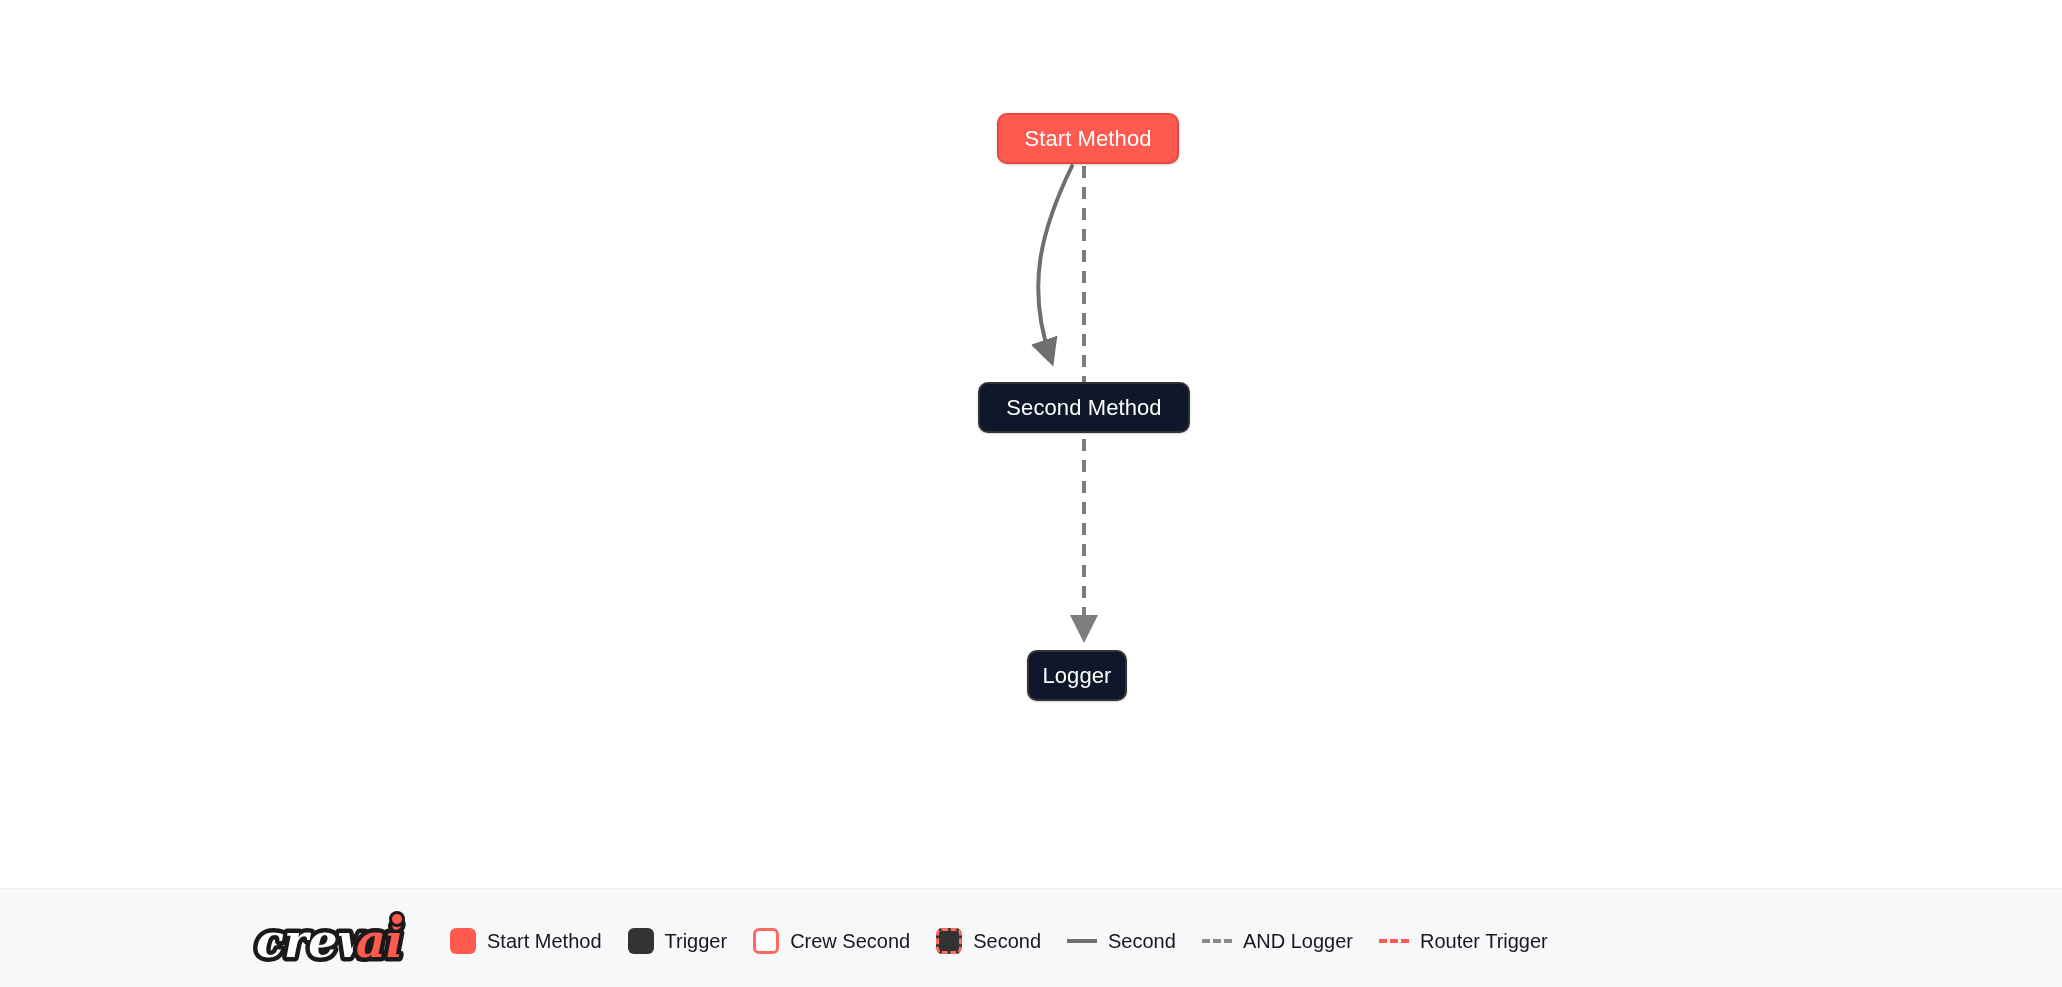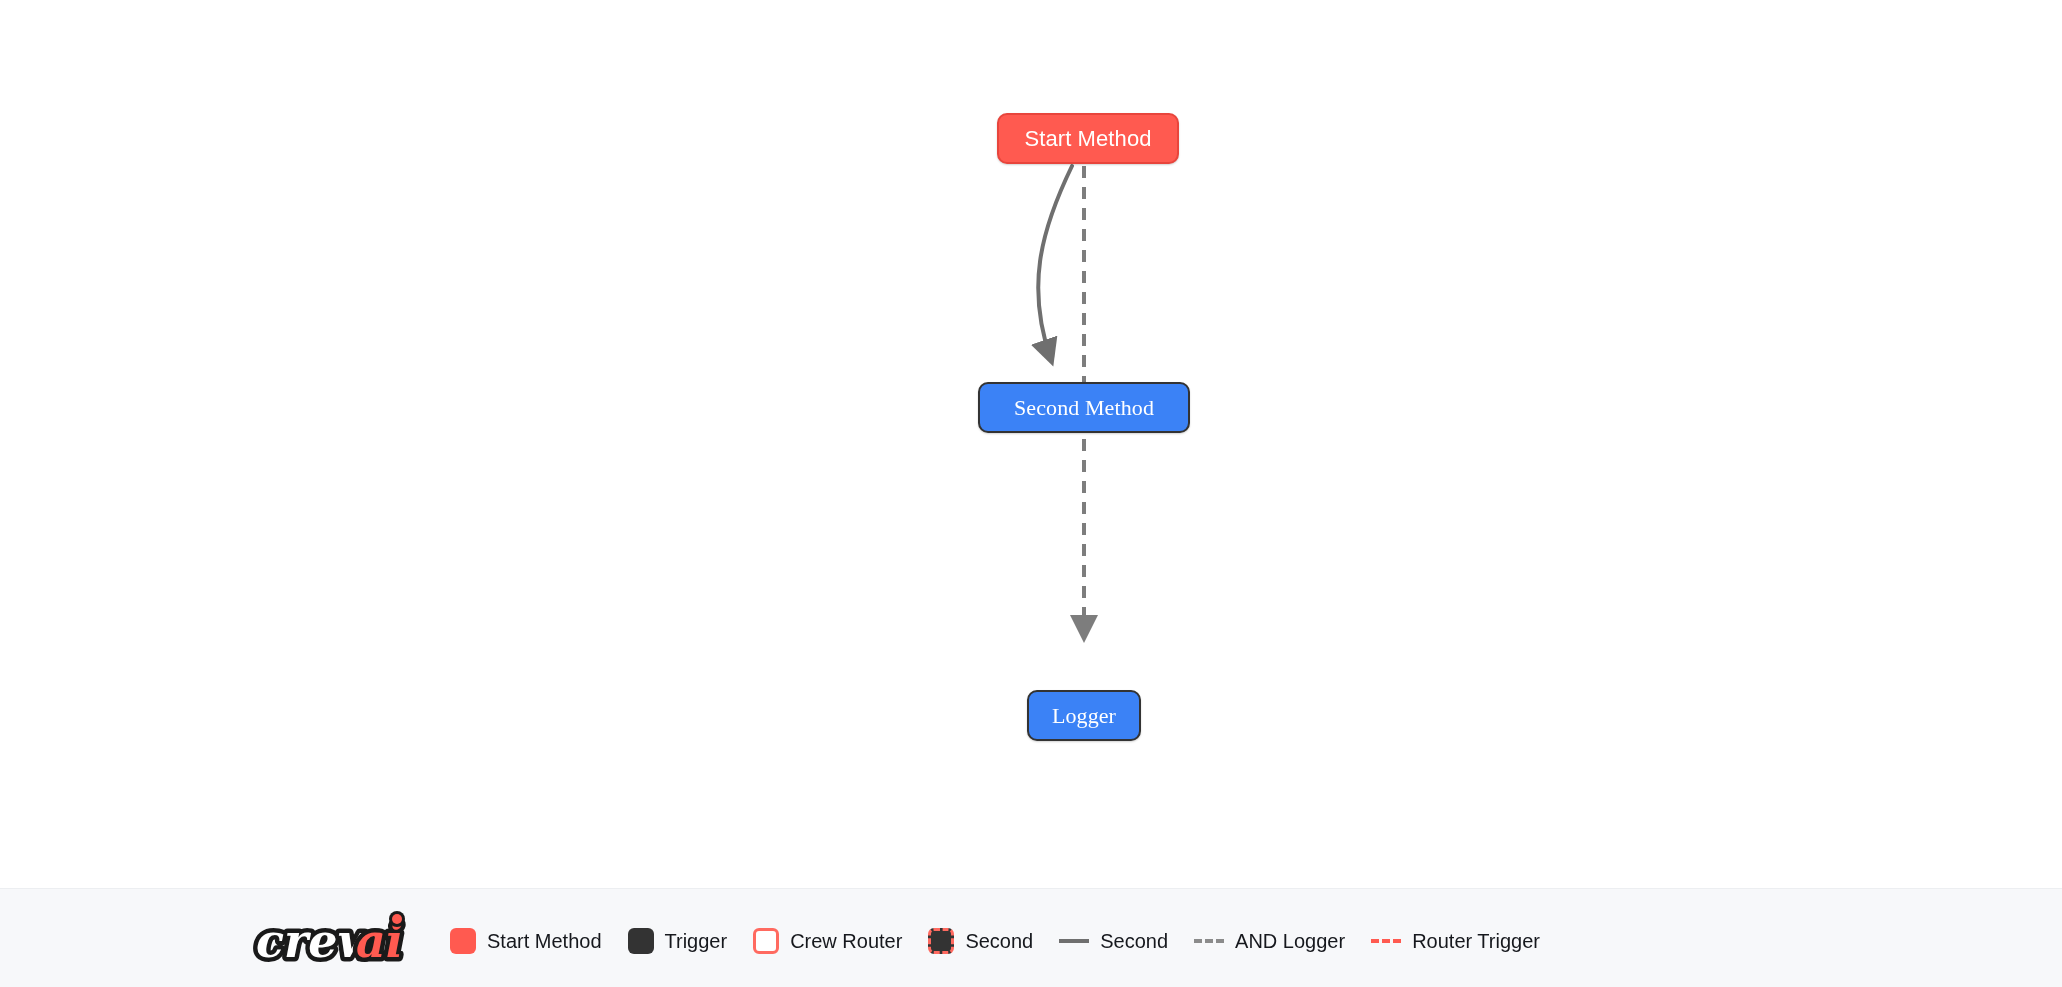--- a/index.html
+++ b/index.html
@@ -46,23 +46,22 @@
     line-height: 1;
     white-space: nowrap;
     letter-spacing: 0.1px;
     box-shadow: 0 1px 2px rgba(0,0,0,0.18);
   }
   .node-start {
     background: #ff5a50;
     border: 2px solid #e8453c;
   }
   .node-method {
-    background: #3b82f6;
+    background: #0f172a;
     border: 2px solid #333333;
-    font-family: Liberation Serif, serif;
   }
 
   
   #legend-bar {
     position: absolute;
     left: 0;
     top: 888px;
     width: 2062px;
     height: 105px;
     background: #f7f8fa;
@@ -136,21 +135,21 @@
   </svg>
 
   <div class="node node-start" style="left:997px; top:113px; width:182px; height:51px;">
     <span>Start Method</span>
   </div>
 
   <div class="node node-method" style="left:978px; top:382px; width:212px; height:51px;">
     <span>Second Method</span>
   </div>
 
-  <div class="node node-method" style="left:1027px; top:650px; width:114px; height:51px;margin-top:40px;">
+  <div class="node node-method" style="left:1027px; top:650px; width:100px; height:51px;">
     <span>Logger</span>
   </div>
 
 </div>
 
 <div id="legend-bar">
 
   <svg class="legend-logo" width="162" height="62" viewBox="0 0 162 62">
     <g font-family="'DejaVu Serif', serif" font-size="46" font-style="italic" font-weight="bold">
       <text x="4" y="47" fill="none" stroke="#1a1a1a" stroke-width="9" stroke-linejoin="round">crew</text>
@@ -169,21 +168,21 @@
       <span class="legend-label">Start Method</span>
     </div>
 
     <div class="legend-item">
       <span class="swatch swatch-method"></span>
       <span class="legend-label">Trigger</span>
     </div>
 
     <div class="legend-item">
       <span class="swatch swatch-crew"></span>
-      <span class="legend-label">Crew Router</span>
+      <span class="legend-label">Crew Second</span>
     </div>
 
     <div class="legend-item">
       <span class="swatch swatch-router"></span>
       <span class="legend-label">Second</span>
     </div>
 
     <div class="legend-item">
       <span class="line-swatch line-solid-gray"></span>
       <span class="legend-label">Second</span>

